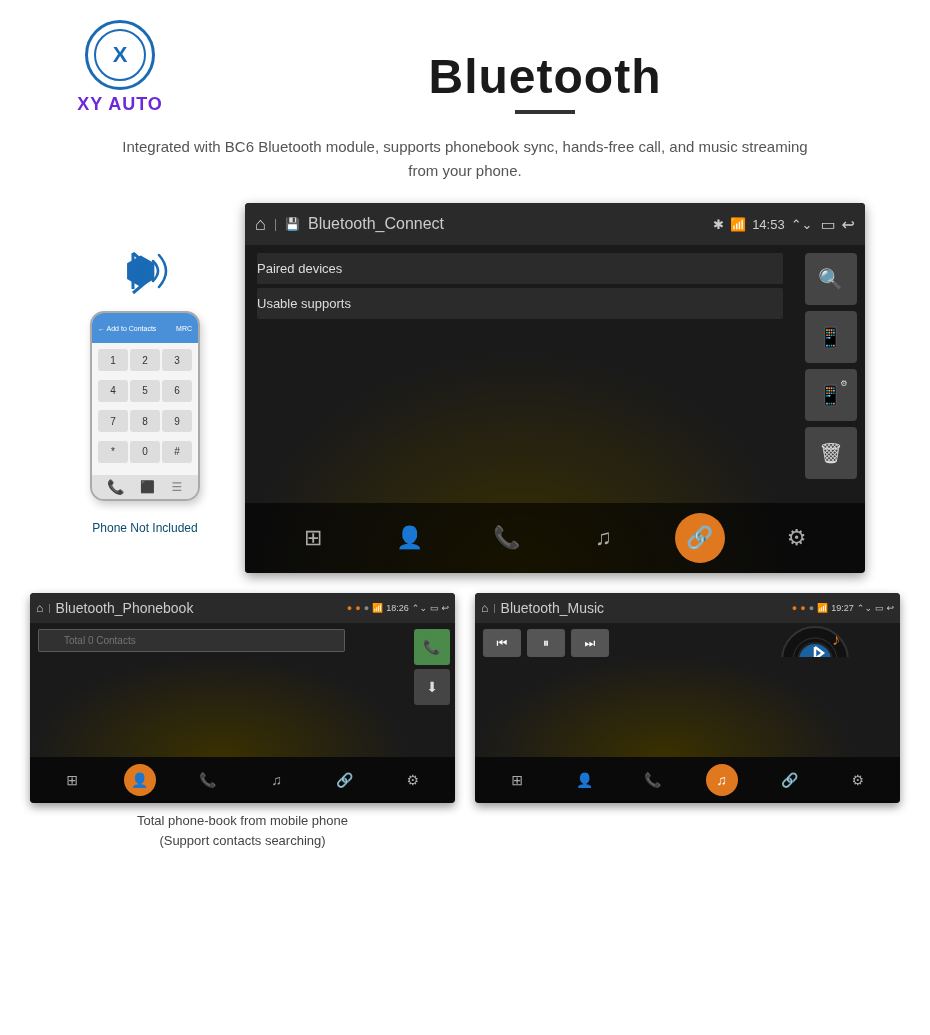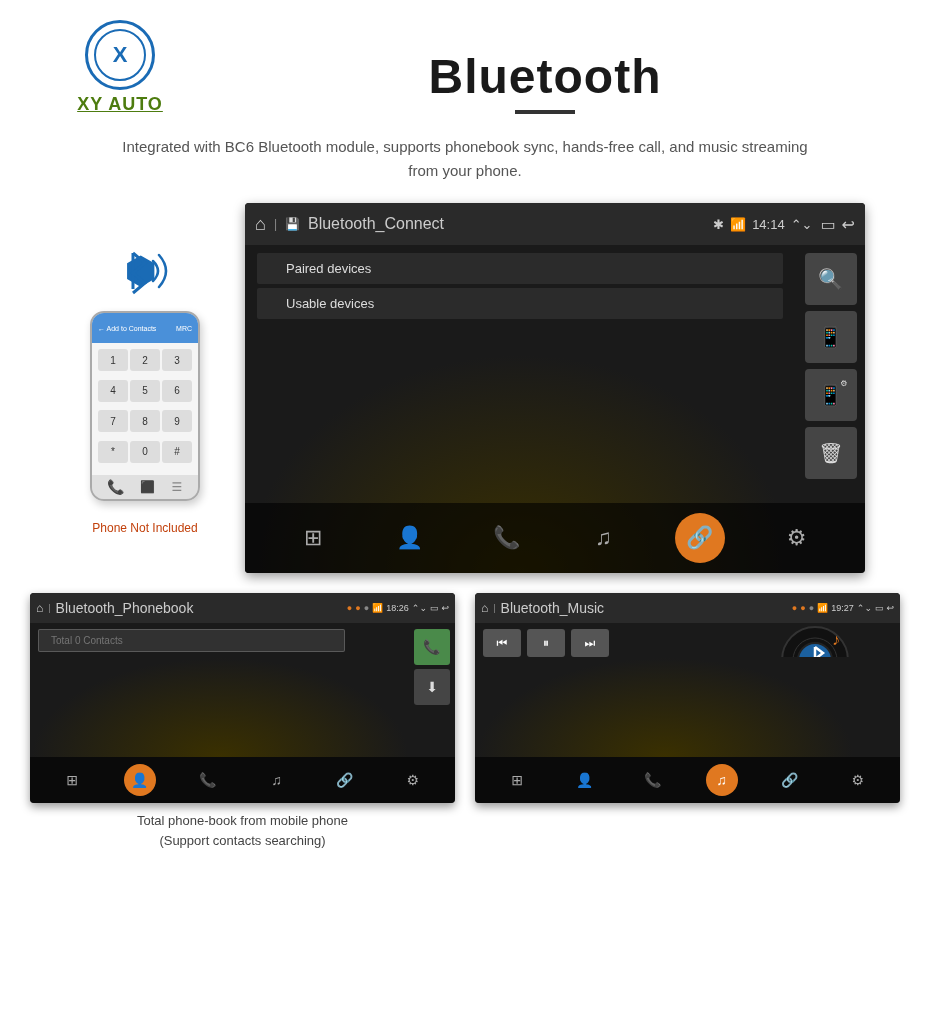--- a/index.html
+++ b/index.html
@@ -30,24 +30,23 @@
       border-radius: 50%;
       border: 3px solid #1a6bb5;
       display: flex;
       align-items: center;
       justify-content: center;
       overflow: hidden;
     }
     .logo-text {
       font-size: 18px;
       font-weight: 900;
-      color: #4d7c0f;
+      color: #6d28d9;
       letter-spacing: 1px;
       margin-top: 4px;
-      text-decoration: underline;
     }
     .page-title-area {
       flex: 1;
       text-align: center;
       margin-top: 28px;
     }
     .page-title {
       font-size: 48px;
       font-weight: 900;
       color: #1a1a1a;
@@ -133,21 +132,21 @@
     .phone-bottom {
       background: #e0e0e0;
       height: 24px;
       display: flex;
       align-items: center;
       justify-content: space-around;
       padding: 0 8px;
     }
     .phone-not-included {
       font-size: 12px;
-      color: #c2410c;
+      color: #0c4a6e;
       margin-top: 20px;
       text-align: center;
     }
 
     
     .car-screen {
       background: #1a1a1a;
       border-radius: 4px;
       width: 620px;
       height: 370px;
@@ -169,21 +168,21 @@
     .cs-status { display: flex; align-items: center; gap: 6px; color: #ccc; font-size: 13px; }
     .cs-icons { display: flex; gap: 6px; color: #ccc; font-size: 16px; }
 
     .car-screen-list {
       padding: 8px 12px;
       width: calc(100% - 70px);
     }
     .cs-list-item {
       background: rgba(255,255,255,0.08);
       color: #ddd;
-      padding: 8px 29px;
+      padding: 8px 0;
       font-size: 13px;
       margin-bottom: 4px;
       border-radius: 2px;
     }
 
     .cs-sidebar {
       position: absolute;
       right: 8px;
       top: 50px;
       display: flex;
@@ -275,21 +274,21 @@
     .mcs-status { color: #ccc; font-size: 9px; display: flex; align-items: center; gap: 3px; }
 
     .mcs-body {
       padding: 6px 8px;
       flex: 1;
     }
     .mcs-search-bar {
       background: rgba(255,255,255,0.1);
       border: 1px solid rgba(255,255,255,0.2);
       color: #ccc;
-      padding: 5px 12px;
+      padding: 5px 25px;
       font-size: 10px;
       width: 75%;
       border-radius: 2px;
     }
     .mcs-sidebar {
       position: absolute;
       right: 5px;
       top: 36px;
       display: flex;
       flex-direction: column;
@@ -460,35 +459,35 @@
   <div class="car-screen">
 
     <div class="car-screen-header">
       <span class="cs-home-icon">⌂</span>
       <span style="color:#888;font-size:12px">|</span>
       <span style="color:#aaa;font-size:12px">💾</span>
       <span class="cs-title">Bluetooth_Connect</span>
       <div class="cs-status">
         <span>✱</span>
         <span>📶</span>
-        <span>14:14</span>
+        <span>14:53</span>
         <span>⌃⌄</span>
       </div>
       <div class="cs-icons">
         <span>▭</span>
         <span>↩</span>
       </div>
     </div>
 
     <div class="car-screen-list">
       <div class="cs-list-item">
         <span>Paired devices</span>
       </div>
       <div class="cs-list-item">
-        <span>Usable devices</span>
+        <span>Usable supports</span>
       </div>
     </div>
 
     <div class="cs-sidebar">
       <div class="cs-side-btn">🔍</div>
       <div class="cs-side-btn">📱</div>
       <div class="cs-side-btn">
         <span style="position:relative;">📱<span style="position:absolute;top:-4px;right:-4px;font-size:8px">⚙</span></span>
       </div>
       <div class="cs-side-btn">🗑</div>

